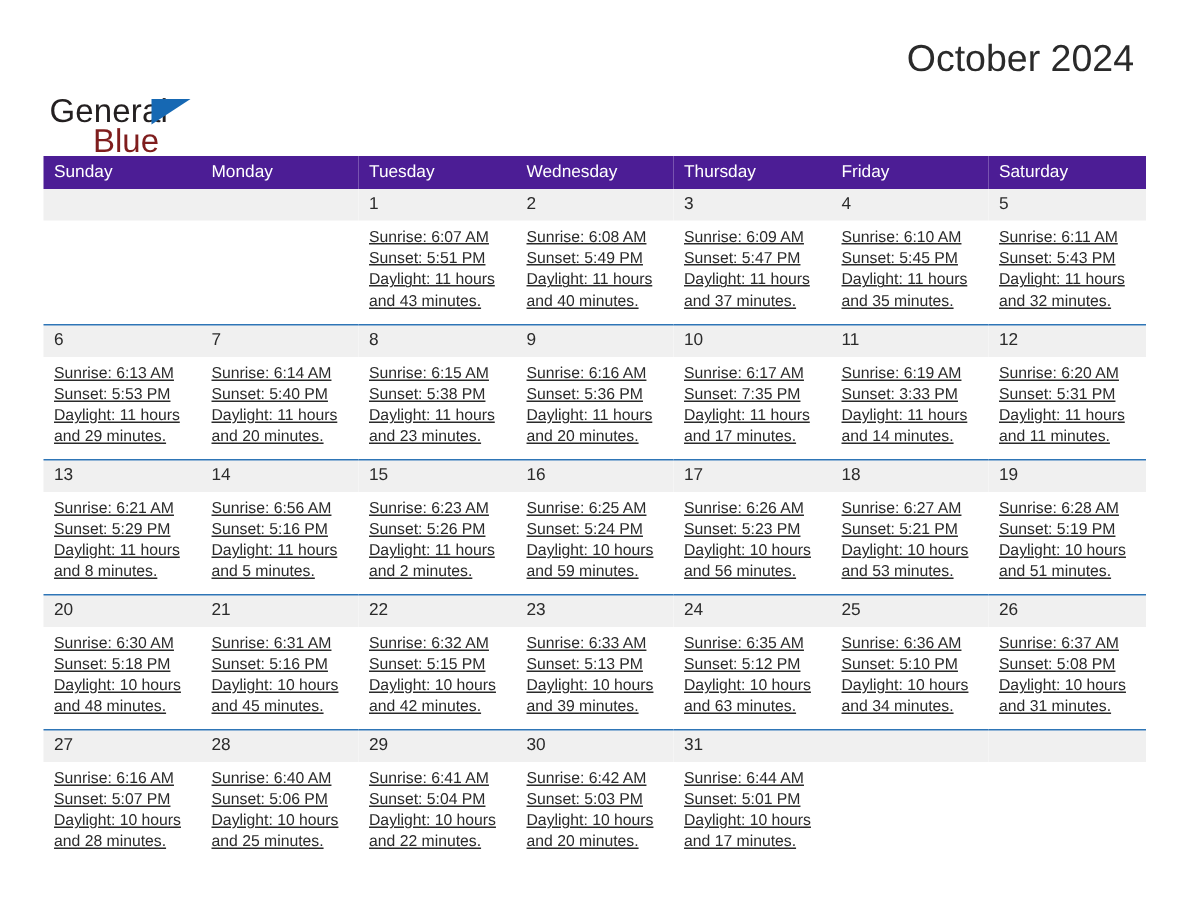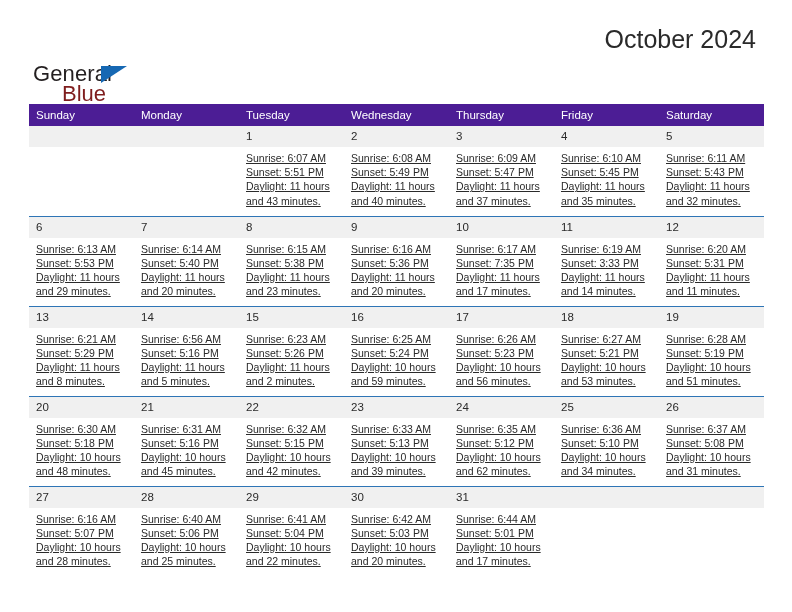--- a/index.html
+++ b/index.html
@@ -391,21 +391,21 @@
               <div>Daylight: 10 hours</div>
               <div>and 39 minutes.</div>
             </div>
           </td>
           <td>
             <div class="daynum">24</div>
             <div class="info">
               <div>Sunrise: 6:35 AM</div>
               <div>Sunset: 5:12 PM</div>
               <div>Daylight: 10 hours</div>
-              <div>and 62 minutes.</div>
+              <div>and 63 minutes.</div>
             </div>
           </td>
           <td>
             <div class="daynum">25</div>
             <div class="info">
               <div>Sunrise: 6:36 AM</div>
               <div>Sunset: 5:10 PM</div>
               <div>Daylight: 10 hours</div>
               <div>and 34 minutes.</div>
             </div>

